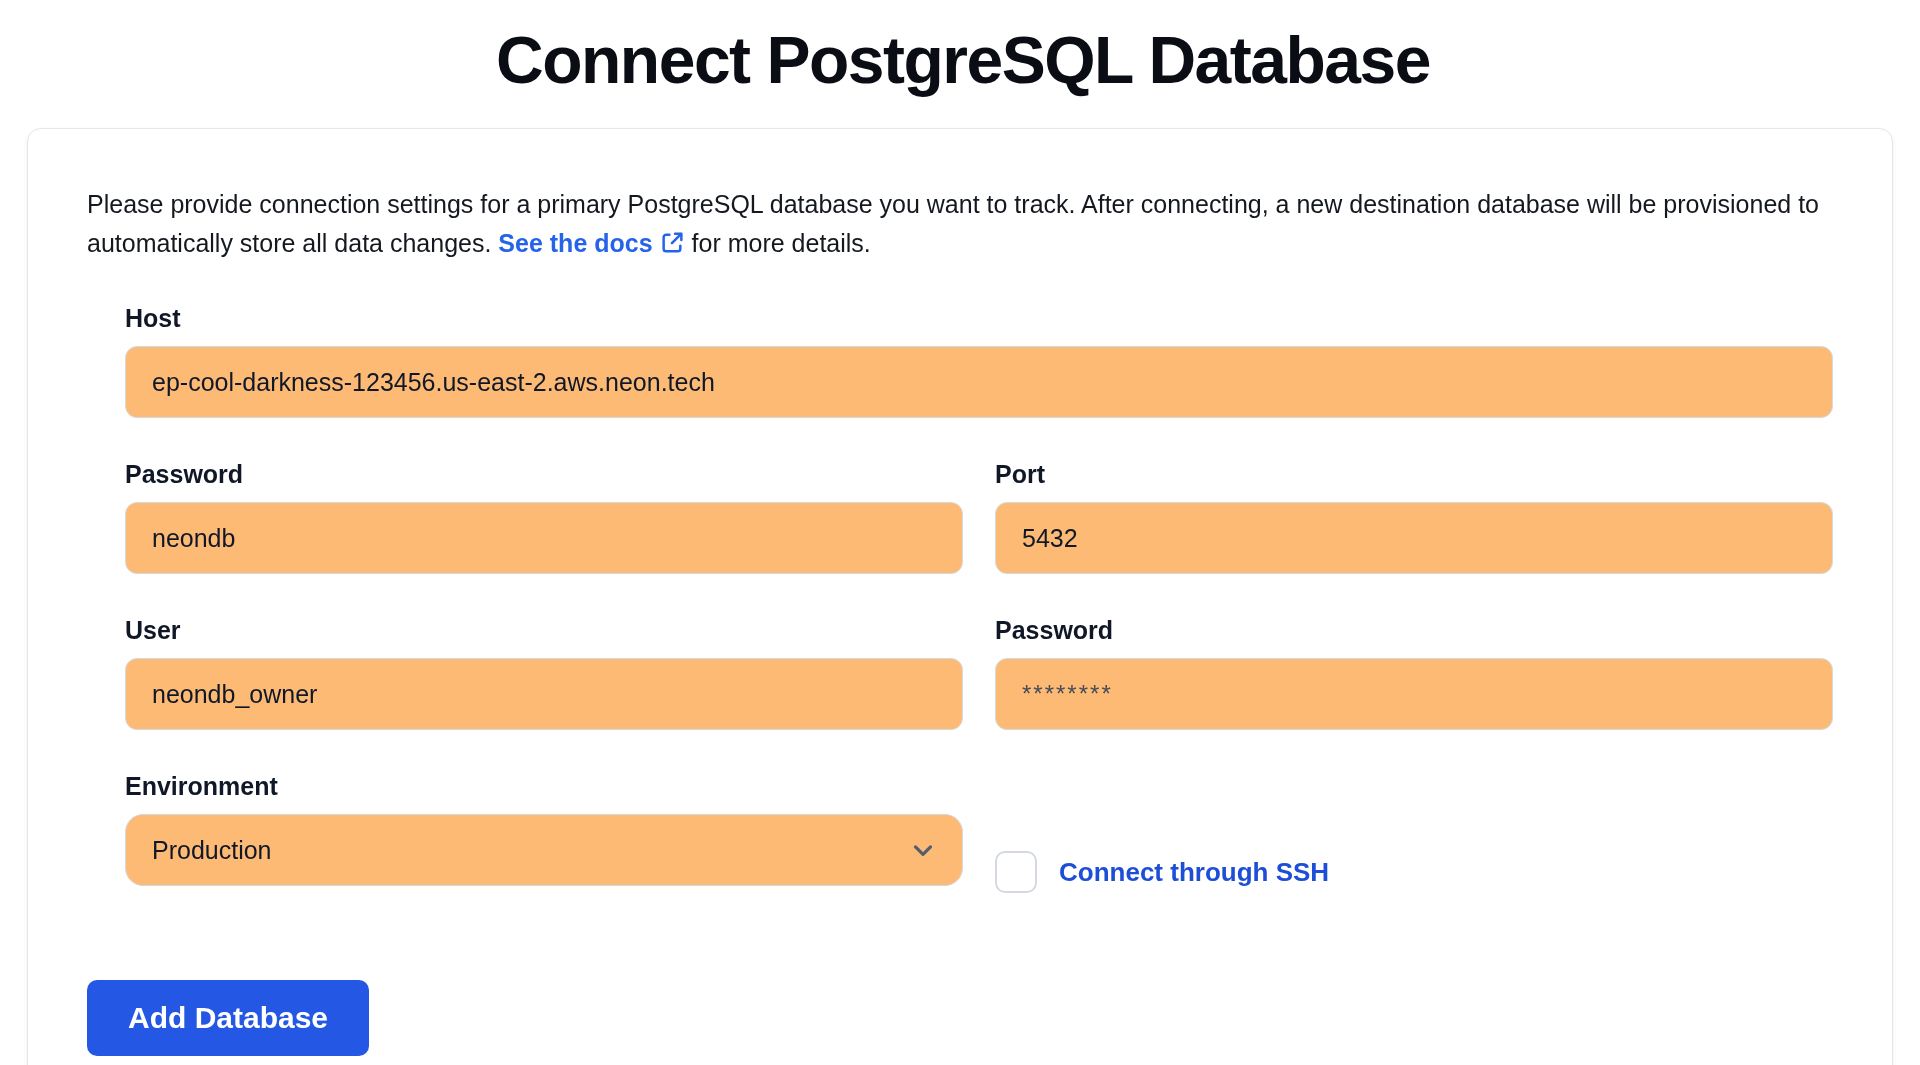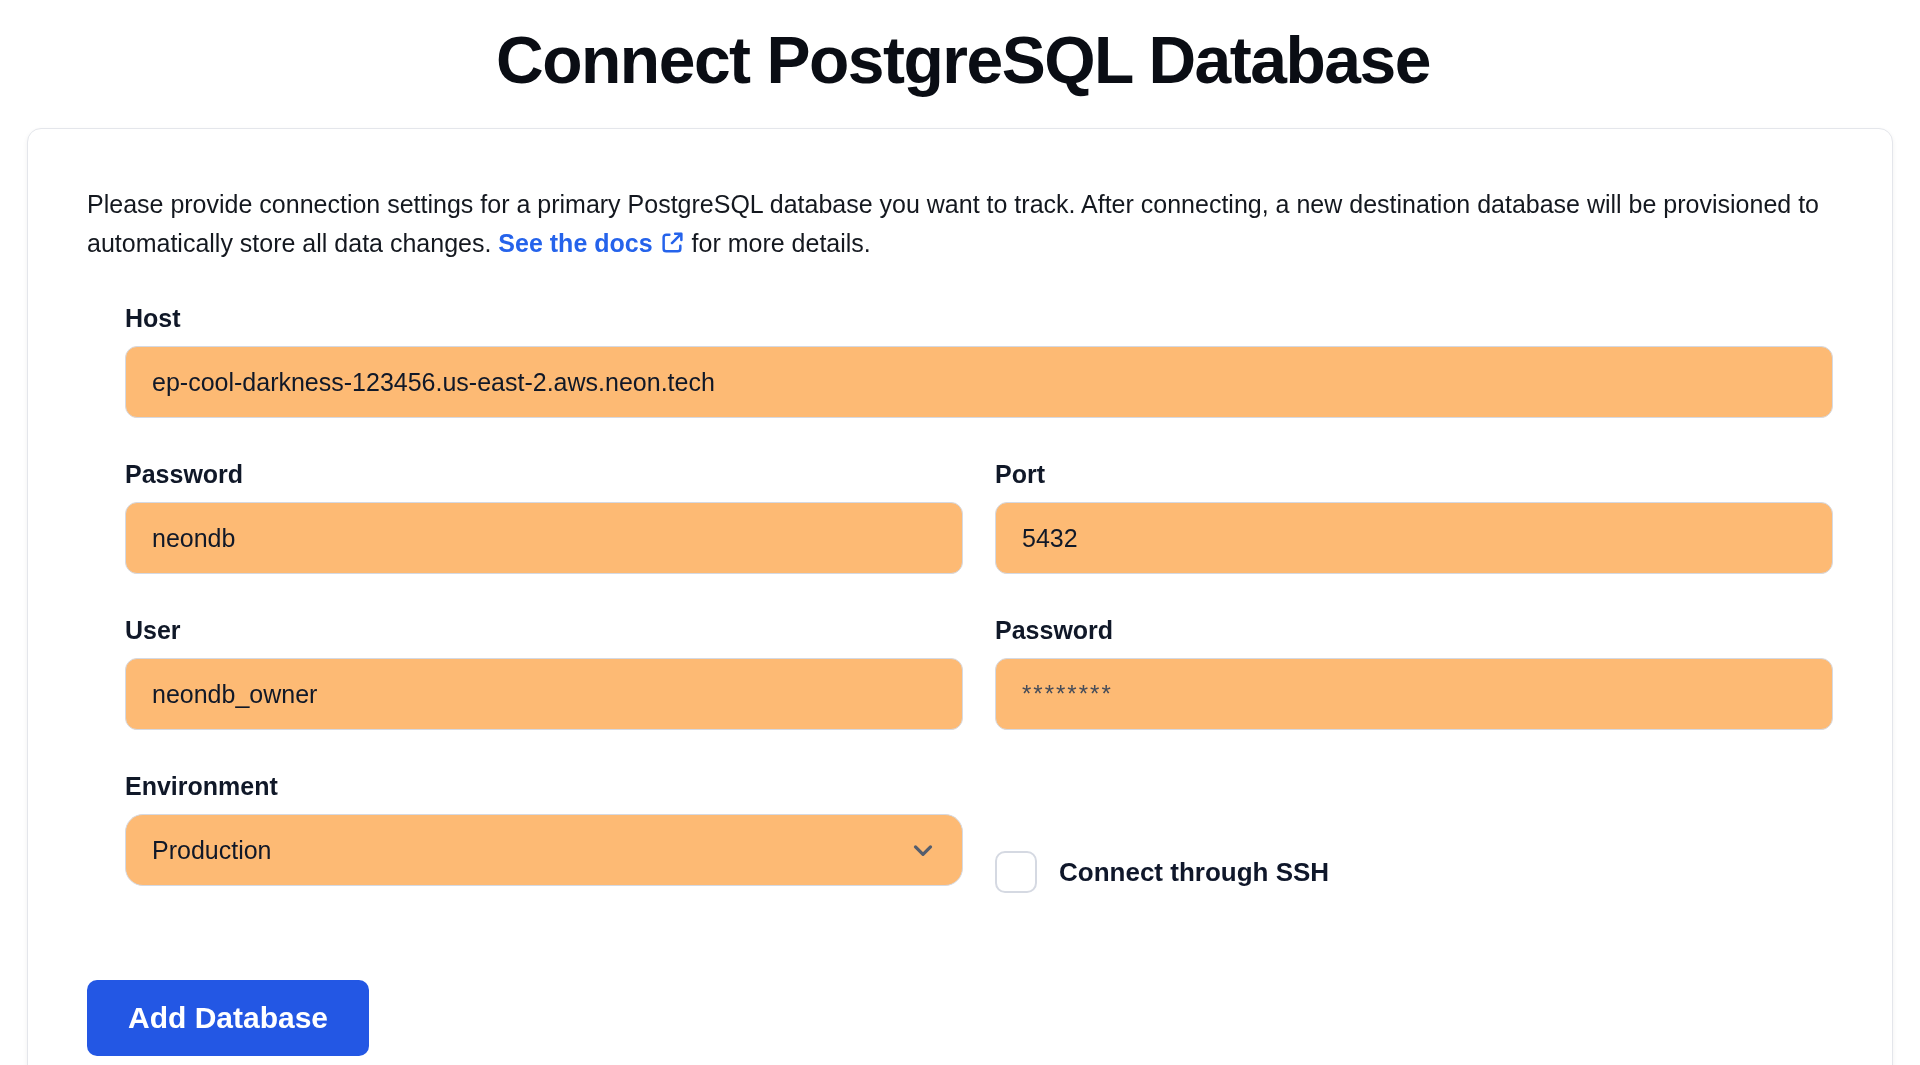--- a/index.html
+++ b/index.html
@@ -113,21 +113,21 @@
     height: 42px;
     border: 2px solid #d5d9e2;
     border-radius: 10px;
     background: #ffffff;
     cursor: pointer;
     flex: 0 0 auto;
   }
   .ssh-label {
     font-size: 26px;
     font-weight: 700;
-    color: #0f172a;
+    color: #1d4ed8;
     margin-left: 22px;
     cursor: pointer;
     text-align: center;
   }
   .submit-row { margin-top: 52px; }
   .primary-button {
     display: inline-block;
     background: #2357e4;
     color: #ffffff;
     border: none;

